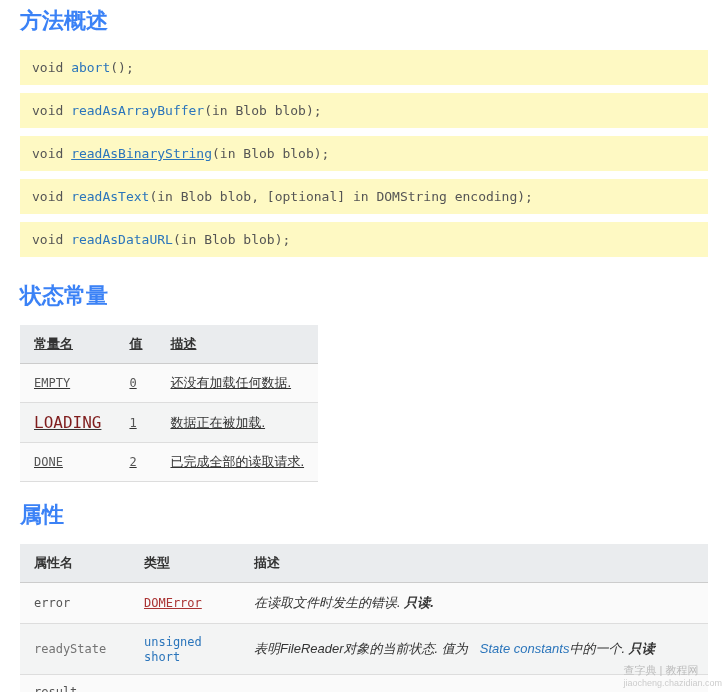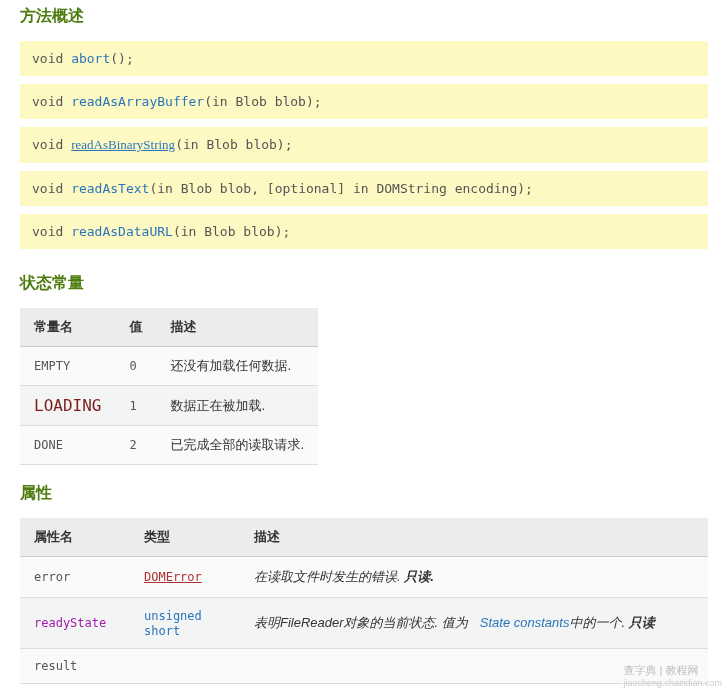--- a/index.html
+++ b/index.html
@@ -1,23 +1,23 @@
 <!DOCTYPE html>
 <html><head>
 <meta charset="utf-8">
 <style>
   * { box-sizing: border-box; margin: 0; padding: 0; }
   body { font-family: -apple-system, BlinkMacSystemFont, "Segoe UI", "Microsoft YaHei", sans-serif; color: #333; background: #fff; padding: 4px 20px 10px 20px; width: 728px; }
-  h2 { font-size: 16px; font-weight: 700; color: #4d7c0f; margin: 2px 0 14px 0; }
+  h2 { font-size: 22px; font-weight: 700; color: #3b82f6; margin: 2px 0 14px 0; }
   .code-block { background: #fef9c3; padding: 10px 12px; margin-bottom: 8px; font-family: Consolas, Monaco, monospace; font-size: 13px; color: #555; }
   .keyword { color: #555; }
   .method-link { color: #2b75bb; }
-  .method-link.underline { text-decoration: underline; font-family: Liberation Serif, serif; }
+  .method-link.underline { text-decoration: underline; }
   table { border-collapse: collapse; margin-bottom: 18px; }
-  table.constants { width: auto; }
+  table.constants { width: auto; text-decoration: underline; }
   table.props { width: 100%; }
   th, td { padding: 10px 14px; text-align: left; font-size: 13px; vertical-align: middle; }
   th { background: #eaecee; font-weight: 700; border-bottom: 1px solid #ccc; color: #333; }
   td { border-bottom: 1px solid #ddd; background: #fafafa; }
   tr:nth-child(even) td { background: #f3f4f4; }
   .typeerror { color: #a33; font-family: Consolas, Monaco, monospace; font-size: 12px; text-decoration: underline; }
   .typelink { color: #2b75bb; font-family: Consolas, Monaco, monospace; font-size: 12px; }
   .inlink { color: #2b75bb; padding-left: 12px; }
   .desc { color: #333; line-height: 1.5; font-size: 13px; font-style: italic; }
   .section-gap { height: 14px; }
@@ -75,21 +75,21 @@
     <th>描述</th>
   </tr>
     </thead>
   <tbody id="props-body">
       <tr>
         <td style="font-family: Consolas, Monaco, monospace; font-size: 12px; color: rgb(85, 85, 85);">error</td>
         <td><span class="typeerror">DOMError</span></td>
         <td class="desc"><span>在读取文件时发生的错误. </span><strong>只读.</strong></td>
       </tr>
       <tr>
-        <td style="font-family: Consolas, Monaco, monospace; font-size: 12px; color: #a21caf;">readyState</td>
+        <td style="font-family: Consolas, Monaco, monospace; font-size: 12px; color: #737373;">readyState</td>
         <td><a class="typelink">unsigned short</a></td>
         <td class="desc"><span>表明FileReader对象的当前状态. 值为</span><a class="inlink">State constants</a><span>中的一个. </span><strong>只读</strong></td>
       </tr>
       <tr>
         <td style="font-family: Consolas, Monaco, monospace; font-size: 12px; color: rgb(85, 85, 85);">result</td>
         <td></td>
         <td class="desc"></td>
       </tr>
     </tbody>
 </table>

